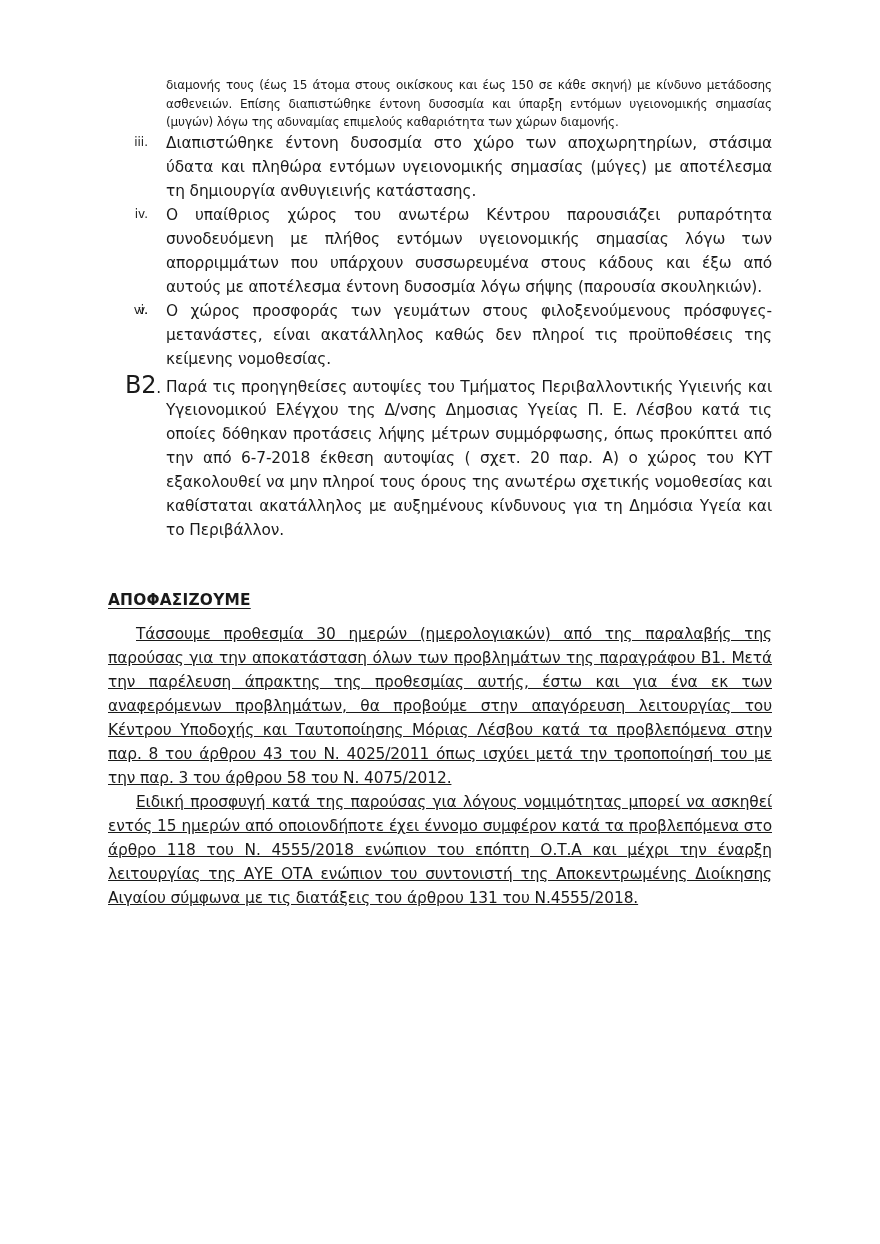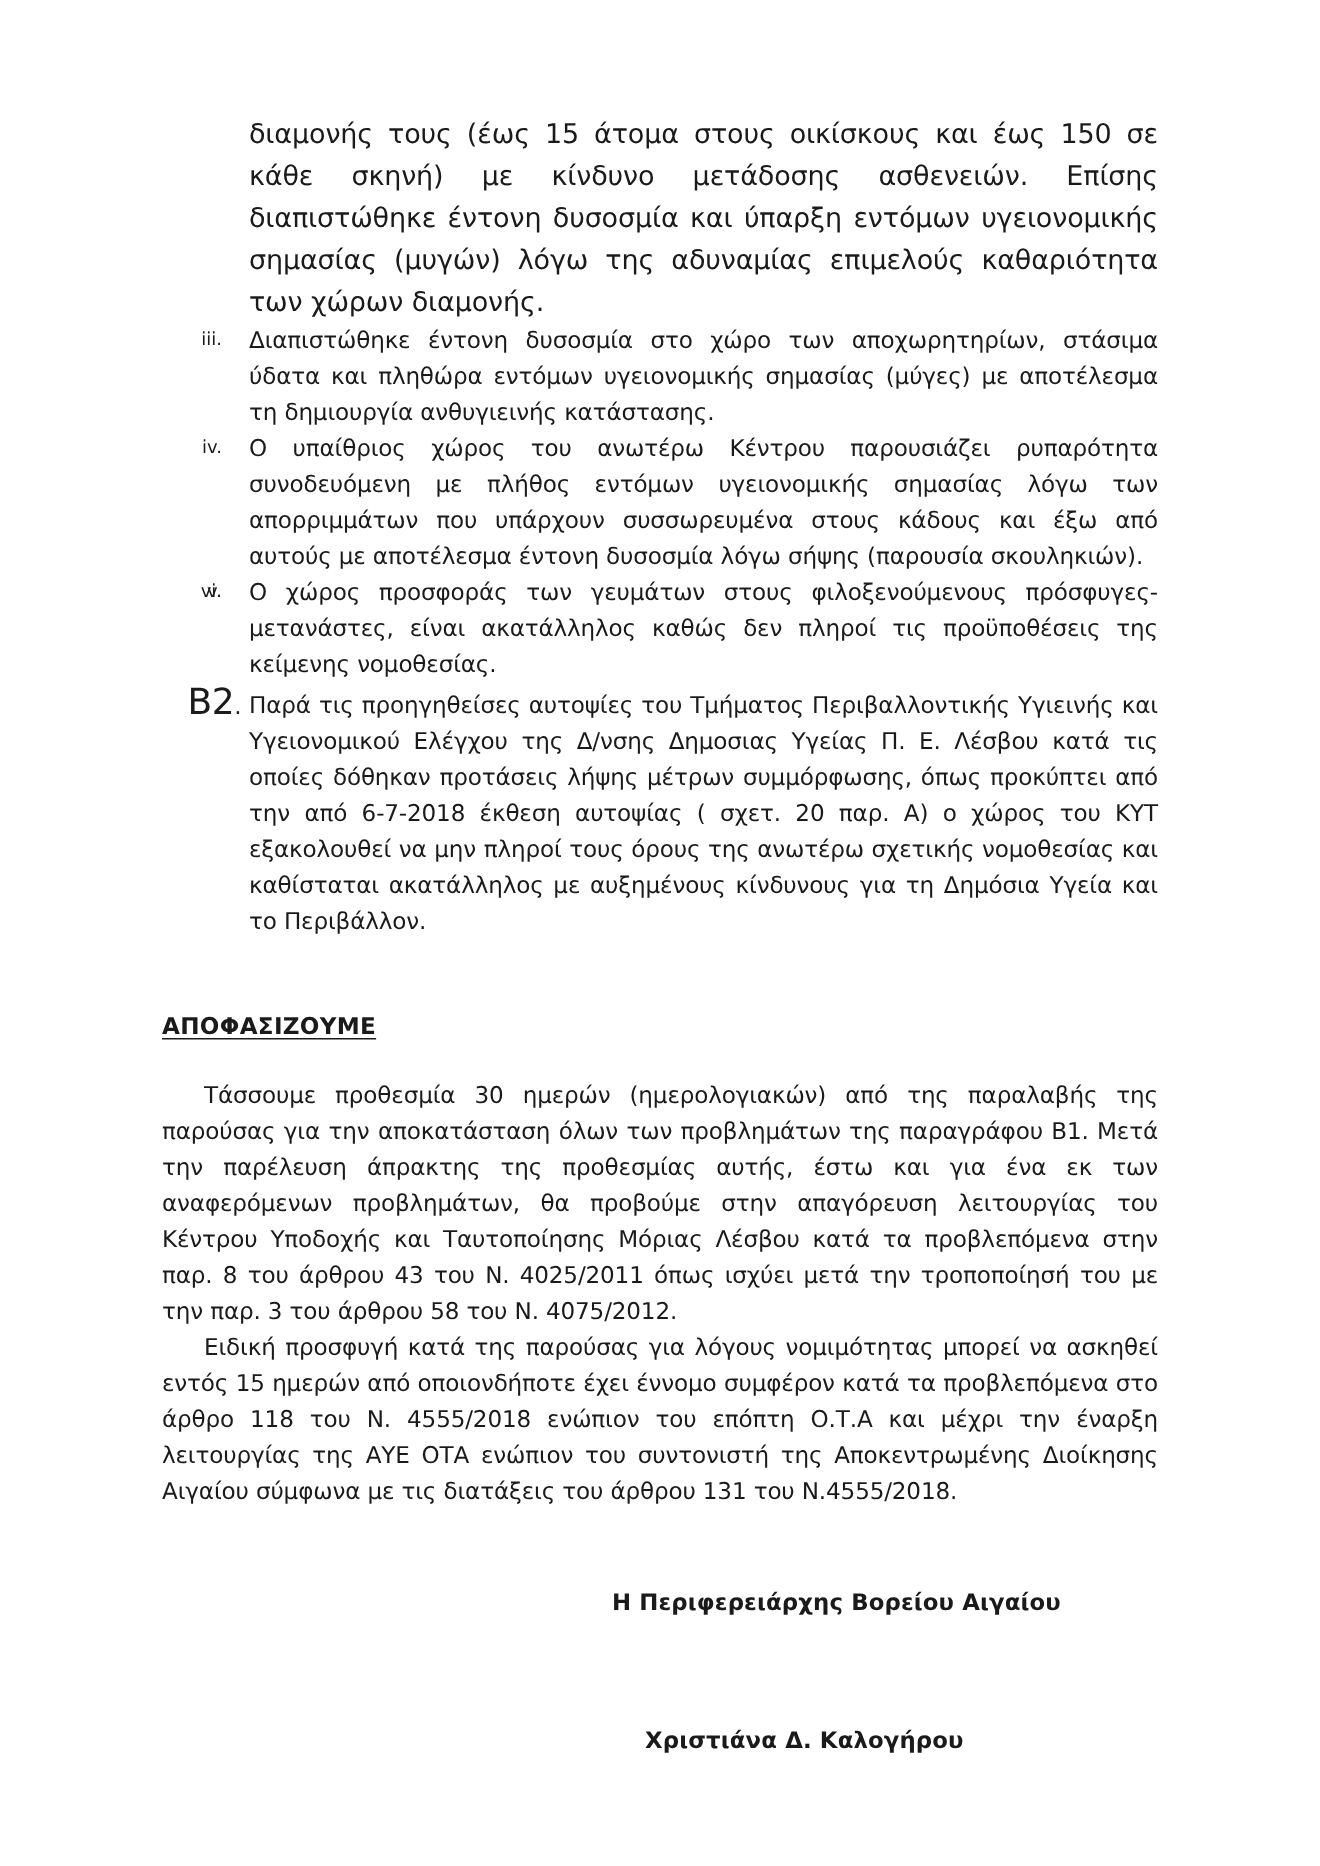--- a/index.html
+++ b/index.html
@@ -36,21 +36,21 @@
   .roman-list {
     margin: 0;
     padding: 0;
     list-style: none;
   }
 
   .cont-para {
     margin: 0 0 0 58px;
     text-align: justify;
     text-justify: inter-word;
-    font-size: 18px;
+    font-size: 12px;
     line-height: 1.555;
     letter-spacing: -0.1px;
   }
 
   .roman-item {
     position: relative;
     margin: 0 0 0 0;
     padding-left: 58px;
     text-align: justify;
     text-justify: inter-word;
@@ -99,21 +99,22 @@
     text-align: left;
     font-size: 15.4px;
     font-weight: bold;
     letter-spacing: 0.2px;
     text-decoration: underline;
     text-underline-offset: 3px;
   }
 
   
   .decision-body {
-    margin-top: 26px;
+    margin-top: 14px;
+    text-decoration: underline;
   }
   .decision-para {
     margin: 0;
     text-indent: 28px;
     text-align: justify;
     text-justify: inter-word;
     font-size: 15.4px;
     line-height: 1.555;
     letter-spacing: -0.1px;
   }
@@ -172,19 +173,15 @@
       <span class="b2-text">Παρά τις προηγηθείσες αυτοψίες του Τμήματος Περιβαλλοντικής Υγιεινής και Υγειονομικού Ελέγχου της Δ/νσης Δημοσιας Υγείας Π. Ε. Λέσβου κατά τις οποίες δόθηκαν  προτάσεις λήψης μέτρων συμμόρφωσης, όπως προκύπτει από την από 6-7-2018 έκθεση αυτοψίας ( σχετ. 20 παρ. Α) ο χώρος του ΚΥΤ εξακολουθεί να μην πληροί τους όρους της ανωτέρω σχετικής νομοθεσίας και καθίσταται ακατάλληλος με αυξημένους κίνδυνους για τη Δημόσια Υγεία και το Περιβάλλον.</span>
     </div>
 
     <div class="decision-heading">ΑΠΟΦΑΣΙΖΟΥΜΕ</div>
 
     <div class="decision-body">
       <p class="decision-para">Τάσσουμε προθεσμία 30 ημερών (ημερολογιακών) από της παραλαβής της παρούσας για την αποκατάσταση όλων των προβλημάτων της παραγράφου Β1. Μετά την παρέλευση άπρακτης της προθεσμίας αυτής, έστω και για ένα εκ των αναφερόμενων προβλημάτων, θα προβούμε στην απαγόρευση λειτουργίας του Κέντρου Υποδοχής και Ταυτοποίησης Μόριας Λέσβου κατά τα προβλεπόμενα στην παρ. 8 του άρθρου 43 του Ν. 4025/2011 όπως ισχύει μετά την τροποποίησή του με την παρ. 3 του άρθρου 58 του  Ν. 4075/2012.</p>
       <p class="decision-para">Ειδική προσφυγή κατά της παρούσας για λόγους νομιμότητας μπορεί να ασκηθεί εντός 15 ημερών  από οποιονδήποτε έχει  έννομο συμφέρον κατά τα προβλεπόμενα στο άρθρο 118 του Ν. 4555/2018 ενώπιον του επόπτη Ο.Τ.Α και μέχρι την έναρξη λειτουργίας της ΑΥΕ ΟΤΑ ενώπιον του συντονιστή της Αποκεντρωμένης Διοίκησης Αιγαίου σύμφωνα με τις  διατάξεις του άρθρου 131 του  Ν.4555/2018.</p>
     </div>
 
-    <div class="signature">
-      <p class="sig-title">Η Περιφερειάρχης Βορείου Αιγαίου</p>
-      <p class="sig-name">Χριστιάνα Δ. Καλογήρου</p>
-    </div>
 
   </div>
 </div>
 
 </body></html>

